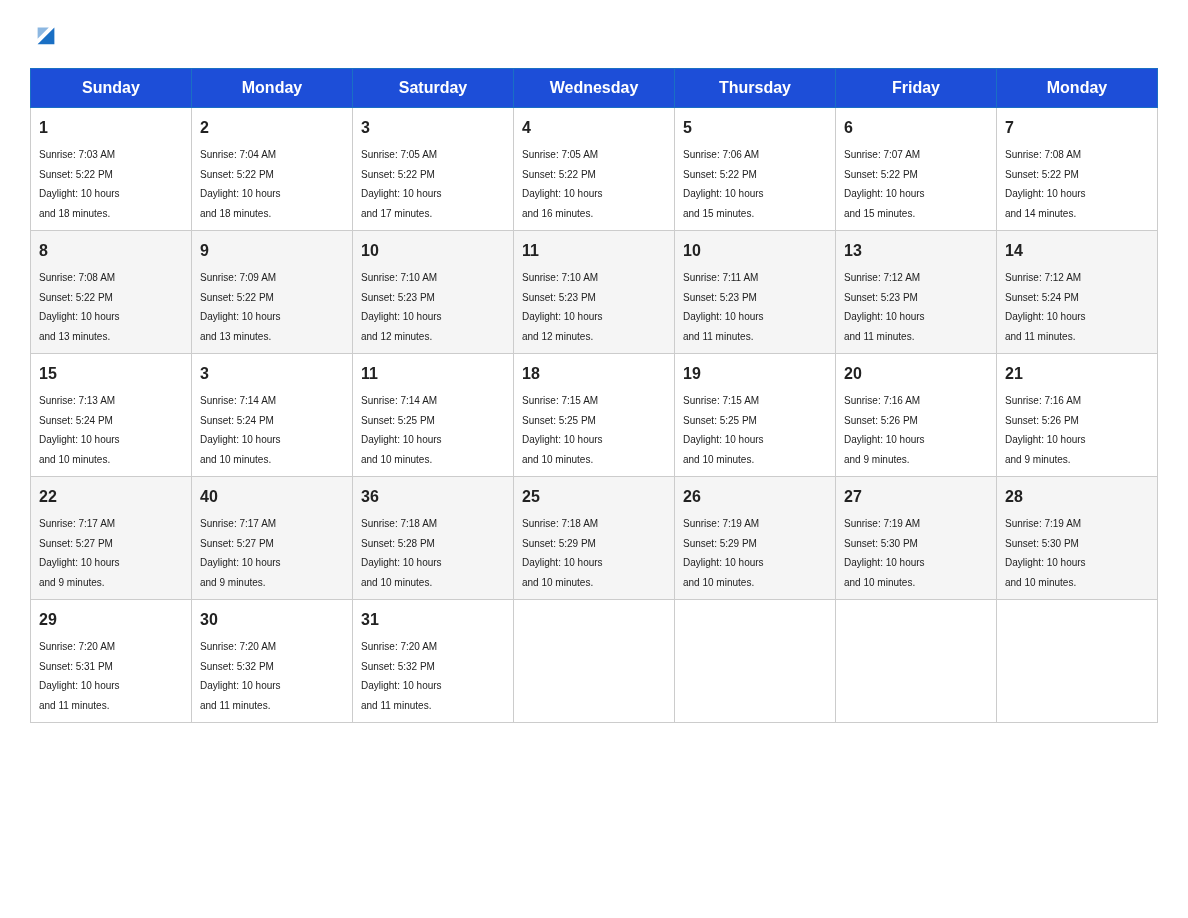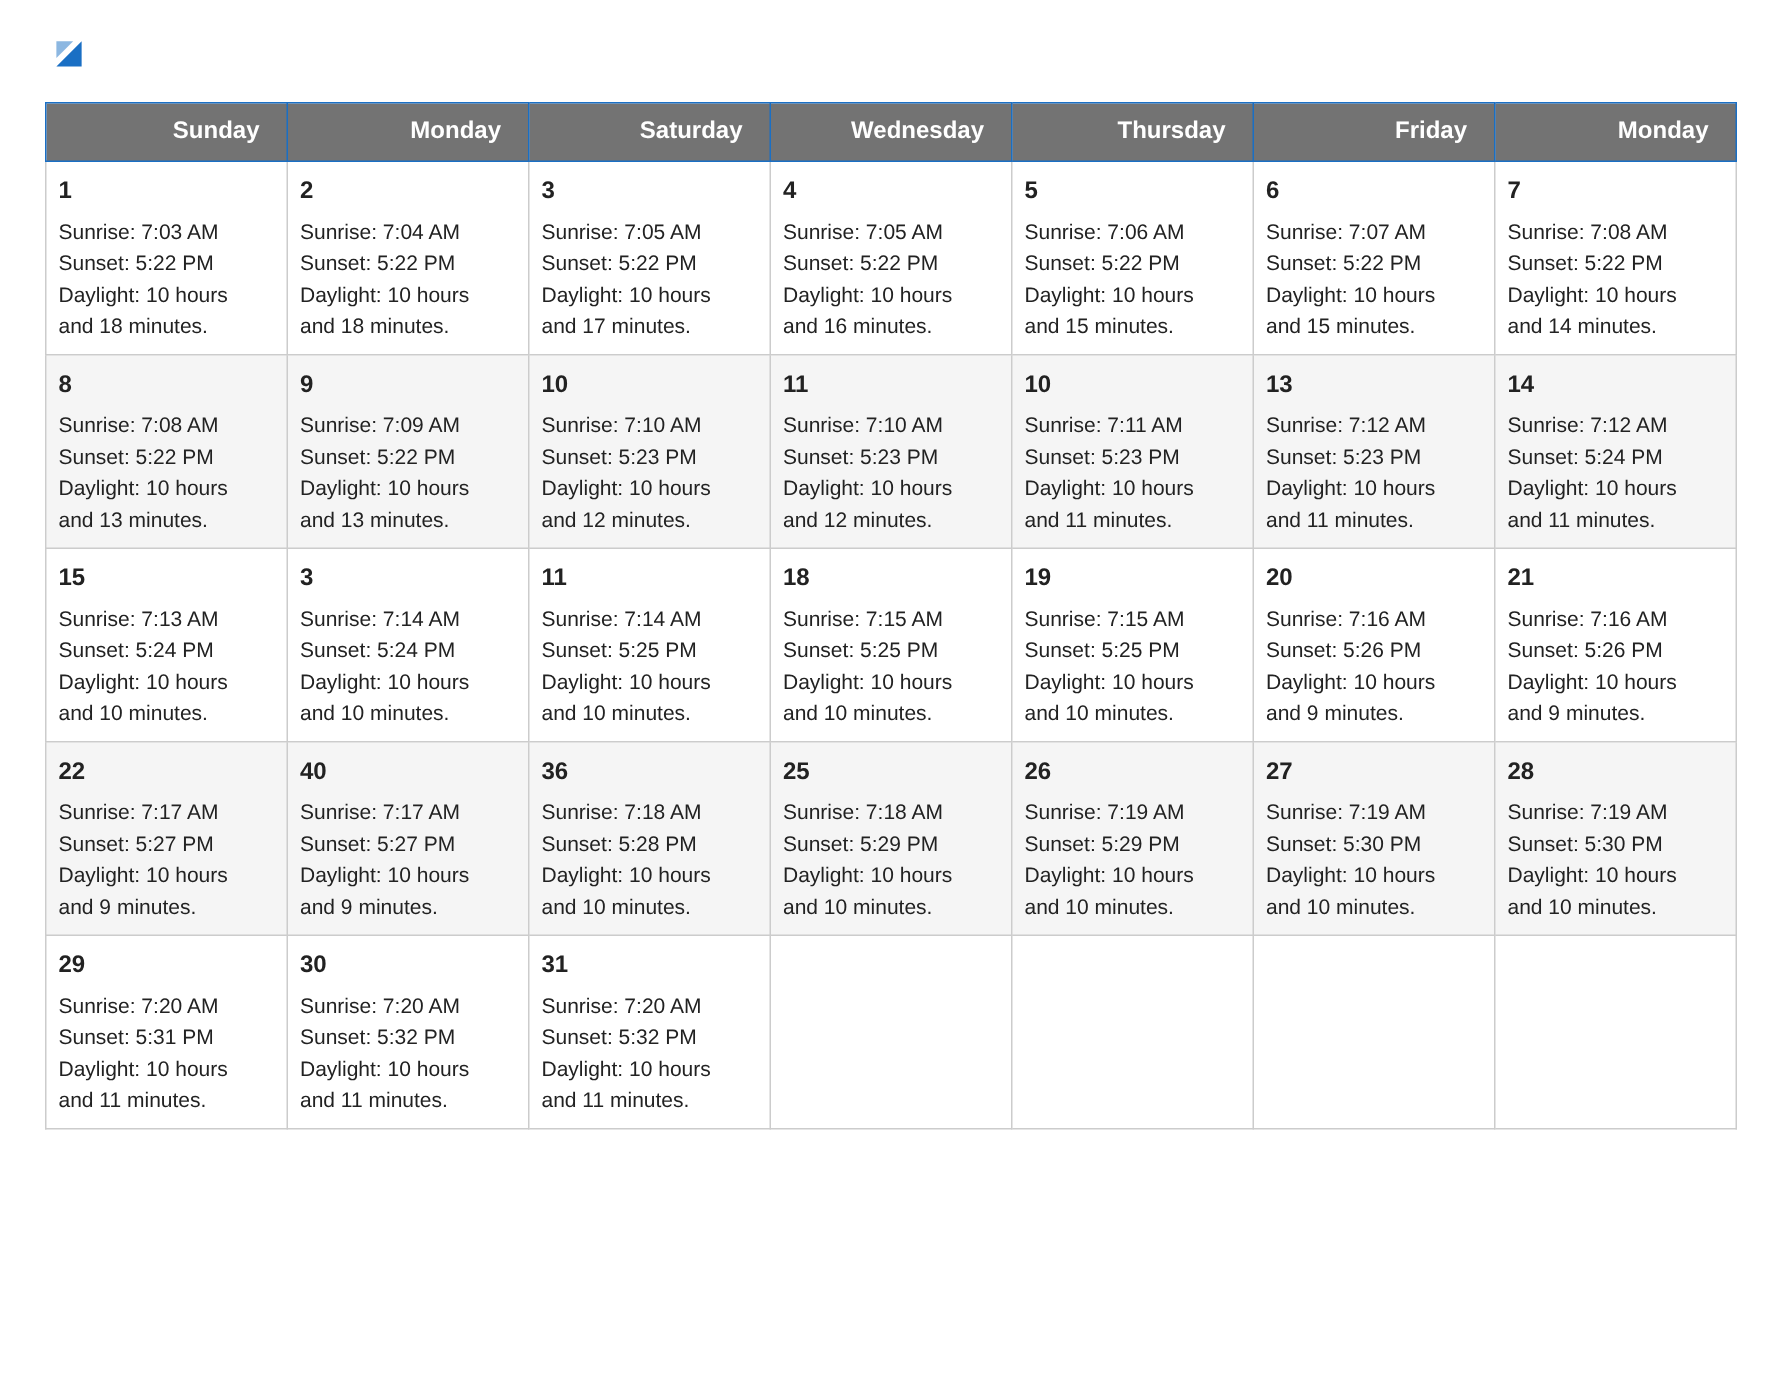--- a/index.html
+++ b/index.html
@@ -44,45 +44,45 @@
       font-size: 20px;
       color: #444;
       margin-top: 4px;
     }
     table {
       width: 100%;
       border-collapse: collapse;
       table-layout: fixed;
     }
     thead tr th {
-      background-color: #737373;
+      background-color: #1d4ed8;
       color: #fff;
       padding: 10px 18px;
       font-size: 16px;
       font-weight: bold;
-      text-align: right;
+      text-align: center;
       border: 1px solid #1a6fc4;
     }
     tbody tr td {
       vertical-align: top;
       padding: 8px;
       border: 1px solid #ccc;
       min-height: 90px;
       font-size: 13px;
       color: #222;
       line-height: 1.5;
     }
     tbody tr td .day-number {
       font-size: 16px;
       font-weight: bold;
       display: block;
       margin-bottom: 4px;
     }
     tbody tr td .day-info {
-      font-size: 14px;
+      font-size: 10px;
       color: #222;
       margin-top: 29px;
     }
     tbody tr:nth-child(odd) td {
       background: #fff;
     }
     tbody tr:nth-child(even) td {
       background: #f5f5f5;
     }
     .empty-cell {

